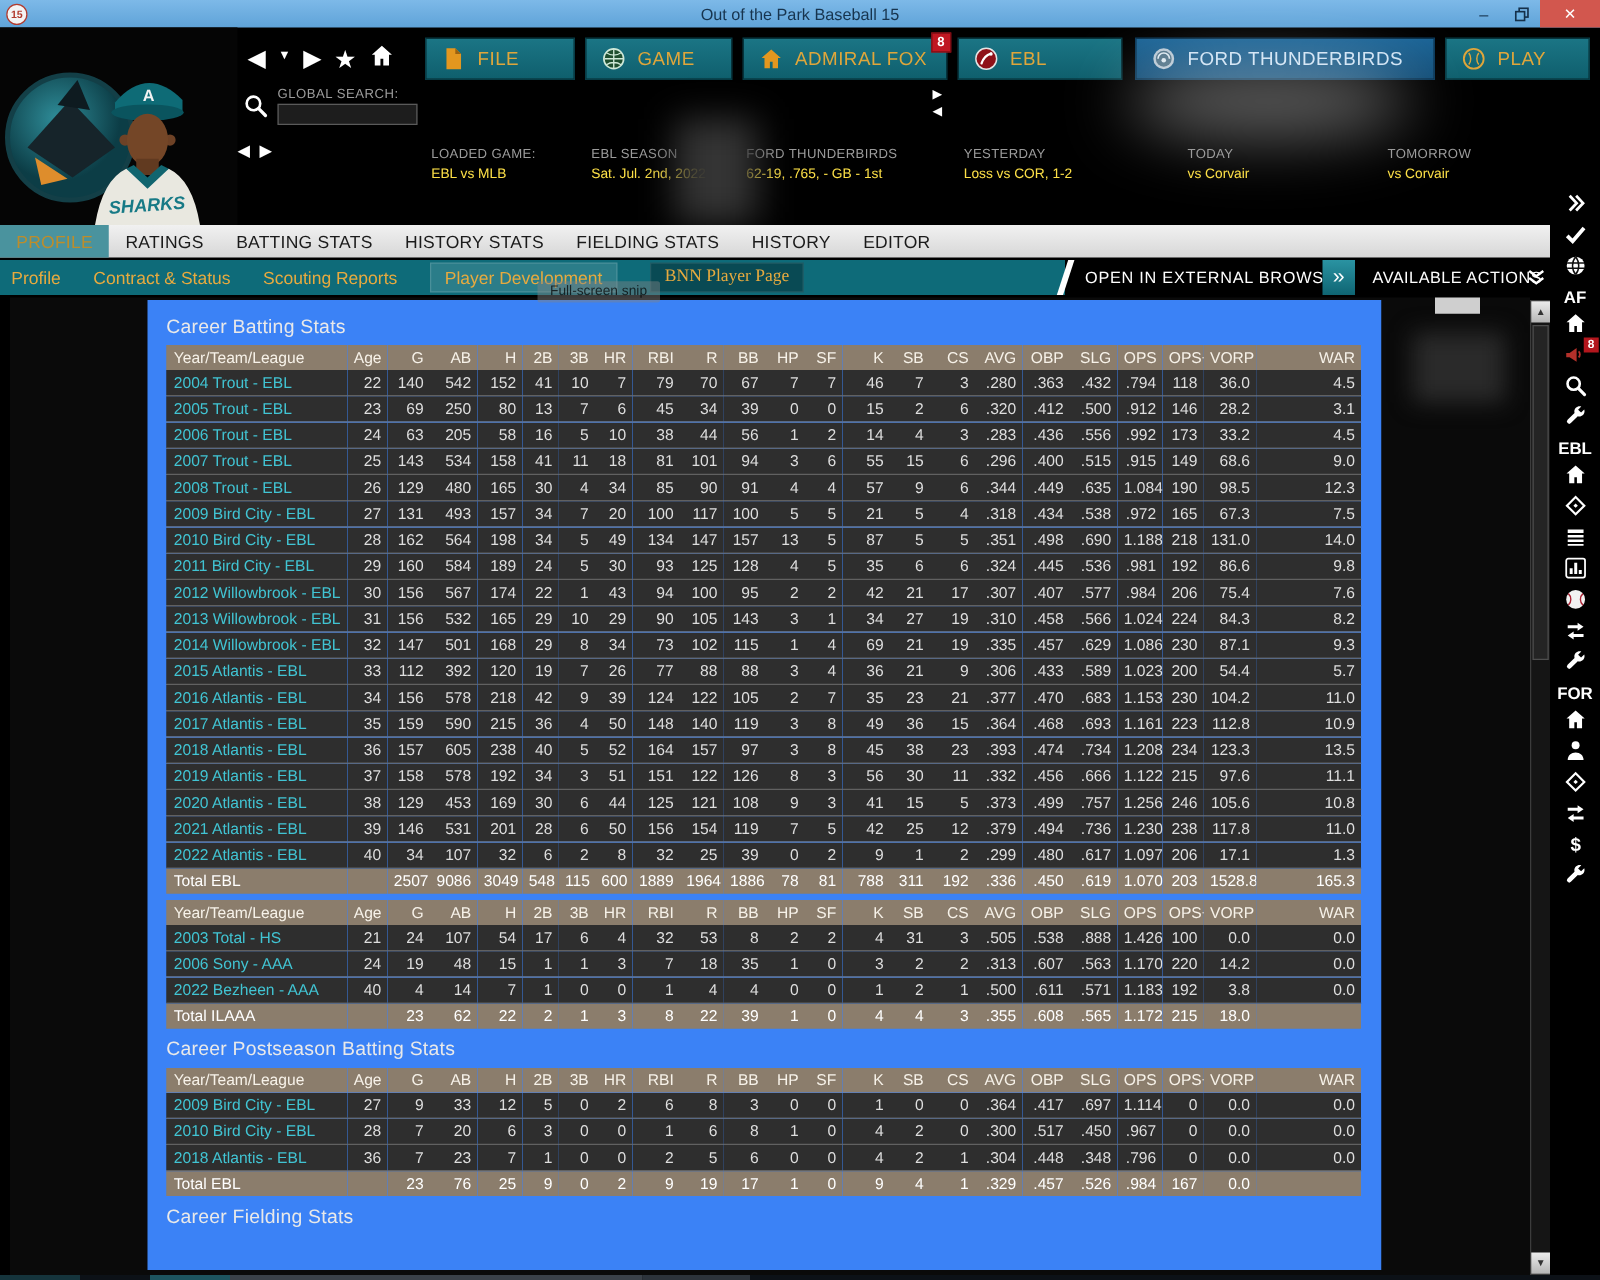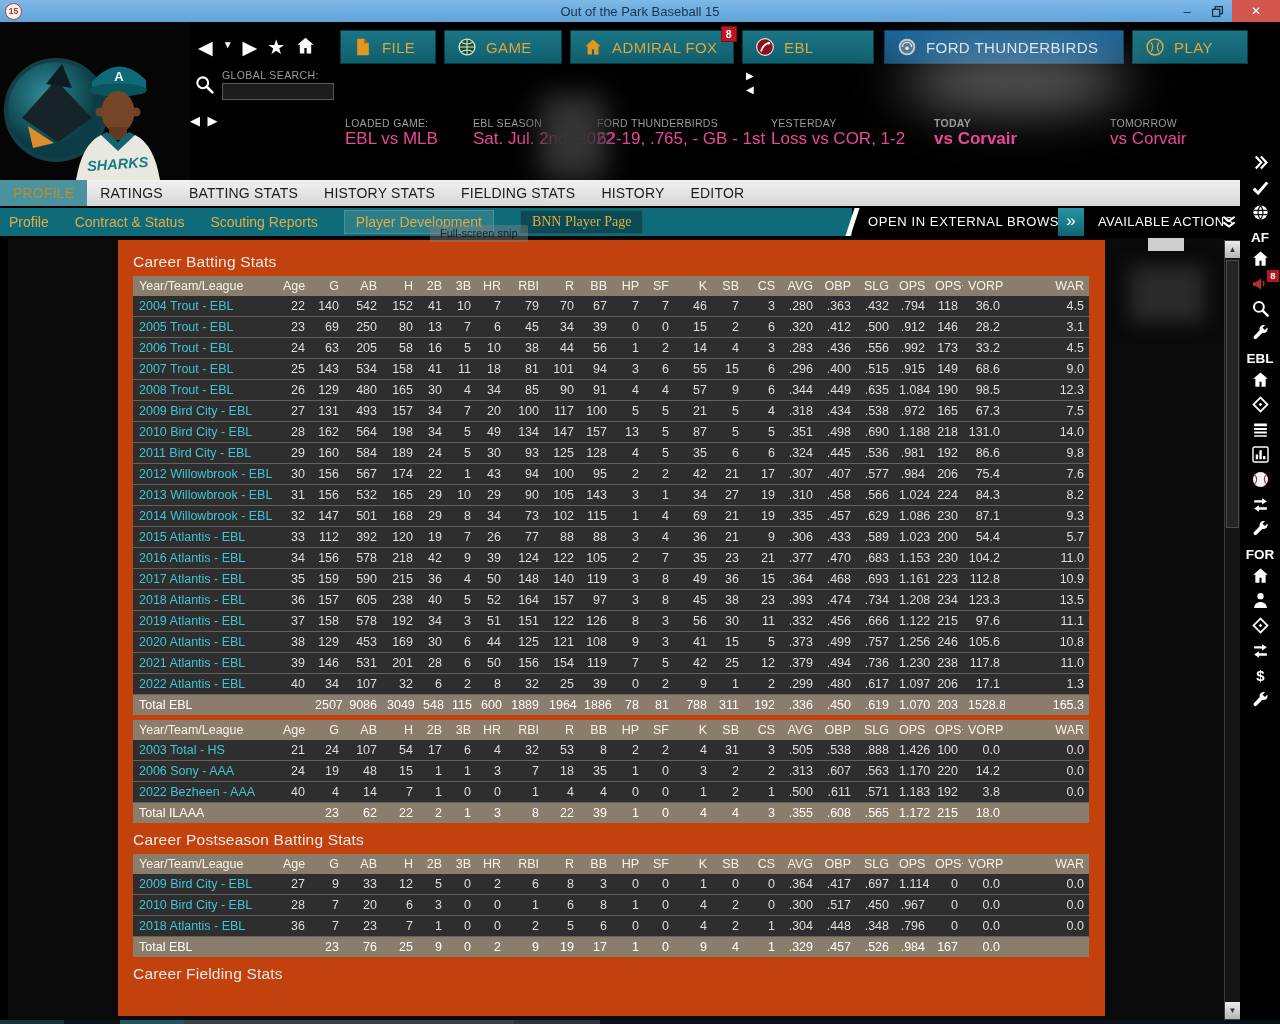--- a/index.html
+++ b/index.html
@@ -33,21 +33,21 @@
   .glow{position:absolute;left:900px;top:52px;width:230px;height:58px;background:rgba(255,255,255,.38);
         filter:blur(26px);border-radius:50%;}
   .inforow{position:absolute;left:190px;top:66px;width:1050px;height:42px;}
   .searchico{position:absolute;left:4px;top:8px;}
   .searchico svg{width:21px;height:21px;}
   .gslabel{position:absolute;left:32px;top:3px;font-size:10.5px;color:#9c9c9c;letter-spacing:.4px;}
   .gsinput{position:absolute;left:32px;top:17px;width:104px;height:15px;background:#1d1d1d;
            border:1px solid #5a5a5a;color:#eee;font-size:11px;padding:0 3px;}
   .infocol{position:absolute;top:2px;}
   .infocol .lab{font-size:10.5px;color:#9c9c9c;letter-spacing:.3px;line-height:15px;white-space:nowrap;margin-top:48px;}
-  .infocol .val{font-size:17px;color:#ec4899;line-height:16px;white-space:nowrap;}
+  .infocol .val{font-size:11px;color:#fde047;line-height:16px;white-space:nowrap;}
   .yarrows{position:absolute;left:-24px;top:1px;width:14px;color:#fff;font-size:10px;line-height:14px;
            display:flex;flex-direction:column;cursor:pointer;}
   
   .hdrblob{position:absolute;left:540px;top:95px;width:66px;height:84px;background:#343434;filter:blur(14px);}
   .playerhdr{position:absolute;left:190px;top:106px;width:940px;}
   .pname{font-size:27px;color:#fff;letter-spacing:.5px;line-height:34px;}
   .pdetails{margin-top:7px;display:flex;align-items:center;gap:9px;color:#fff;}
   .pdetails .pn-arrows{font-size:13px;letter-spacing:2px;cursor:pointer;}
   .pdetails .txt{font-size:13.5px;letter-spacing:.2px;}
   
@@ -68,21 +68,21 @@
            color:#fff;font-size:17px;text-align:center;line-height:26px;cursor:pointer;}
   .availact{position:absolute;left:1098px;top:0;line-height:28px;font-size:13px;color:#fff;letter-spacing:.4px;cursor:pointer;}
   .chevdd{position:absolute;left:1220px;top:5px;cursor:pointer;}
   .chevdd svg{width:18px;height:18px;}
   .toast{position:absolute;left:430px;top:225px;height:15px;line-height:15px;background:rgba(130,130,130,.45);
          color:rgba(0,0,0,.72);font-size:11px;padding:1px 10px;border-radius:2px;z-index:5;}
   
   .contentbg{position:absolute;left:8px;top:238px;width:1216px;height:786px;background:#0a0a0a;}
   .cblob{position:absolute;left:1122px;top:28px;width:74px;height:56px;background:#2a2a2a;filter:blur(9px);}
   .cbox{position:absolute;left:1140px;top:0;width:36px;height:13px;background:#cfcfcf;}
-  .panel{position:absolute;left:118px;top:240px;width:987px;height:776px;background:#c2410c;
+  .panel{position:absolute;left:118px;top:240px;width:987px;height:776px;background:#3b82f6;
          box-sizing:border-box;padding:8px 12px 0 15px;overflow:hidden;}
   .sec-title{font-size:15.5px;color:#e9e9e9;letter-spacing:.2px;margin:7px 0 4px;line-height:20px;}
   .sec-title.first{margin-top:4px;}
   table.stat{border-collapse:collapse;table-layout:fixed;width:956px;font-size:12.5px;margin-bottom:5px;}
   table.stat th{background:#8b7d6c;color:#f7f2e9;font-weight:normal;height:20px;padding:0 5px;
                 text-align:right;overflow:hidden;white-space:nowrap;}
   table.stat th.c0{text-align:left;padding-left:6px;}
   table.stat td{height:20px;border-bottom:1px solid #616161;background:#2e2e2e;color:#dedede;
                 padding:0 5px;text-align:right;overflow:hidden;white-space:nowrap;}
   table.stat td.yr{text-align:left;color:#41c4d3;padding-left:6px;cursor:pointer;}
@@ -159,21 +159,21 @@
     <div class="navarrows">
       <span class="big">◀</span>
       <span class="small">▼</span>
       <span class="big">▶</span>
       <span class="star">★</span>
       <span><svg viewBox="0 0 24 24" width="21" height="21">
             <path d="M12 3l9.2 8.2h-2.7V21h-5.2v-6.2h-2.6V21H5.5v-9.8H2.8z" fill="#fff"></path>
           </svg></span>
     </div>
     <div id="navbtns">
-        <div class="navbtn " style="width: 96px; margin-right: 8px;">
+        <div class="navbtn " style="width: 120px; margin-right: 8px;">
           <span class="icon">
             <svg viewBox="0 0 24 24">
               <path d="M5 2h8.5L19 7.5V22H5z" fill="#e3971f"></path>
               <path d="M13.5 2v5.5H19z" fill="#9c6210"></path>
             </svg>
           </span>
           <span>FILE</span>
         </div>
         <div class="navbtn " style="width: 118px; margin-right: 8px;">
           <span class="icon">
@@ -248,21 +248,21 @@
           <div class="val">62-19, .765, - GB - 1st</div>
         </div>
         <div class="infocol" style="left: 580px; padding-left: 1px;">
           <span class="yarrows">
             <span>▶</span>
             <span>◀</span>
           </span>
           <div class="lab">YESTERDAY</div>
           <div class="val">Loss vs COR, 1-2</div>
         </div>
-        <div class="infocol" style="left: 744px; font-weight: bold;">
+        <div class="infocol" style="left: 760px;">
           <div class="lab">TODAY</div>
           <div class="val">vs Corvair</div>
         </div>
         <div class="infocol" style="left: 920px;">
           <div class="lab">TOMORROW</div>
           <div class="val">vs Corvair</div>
         </div>
       </div>
   </div>
 

